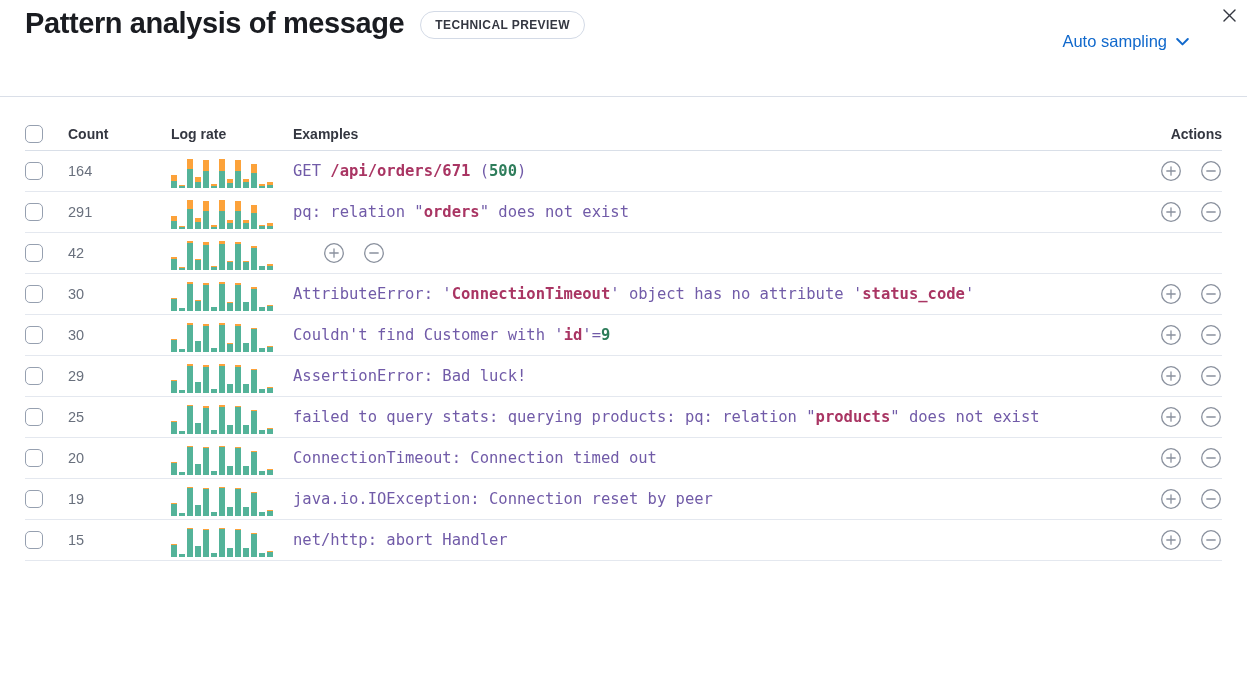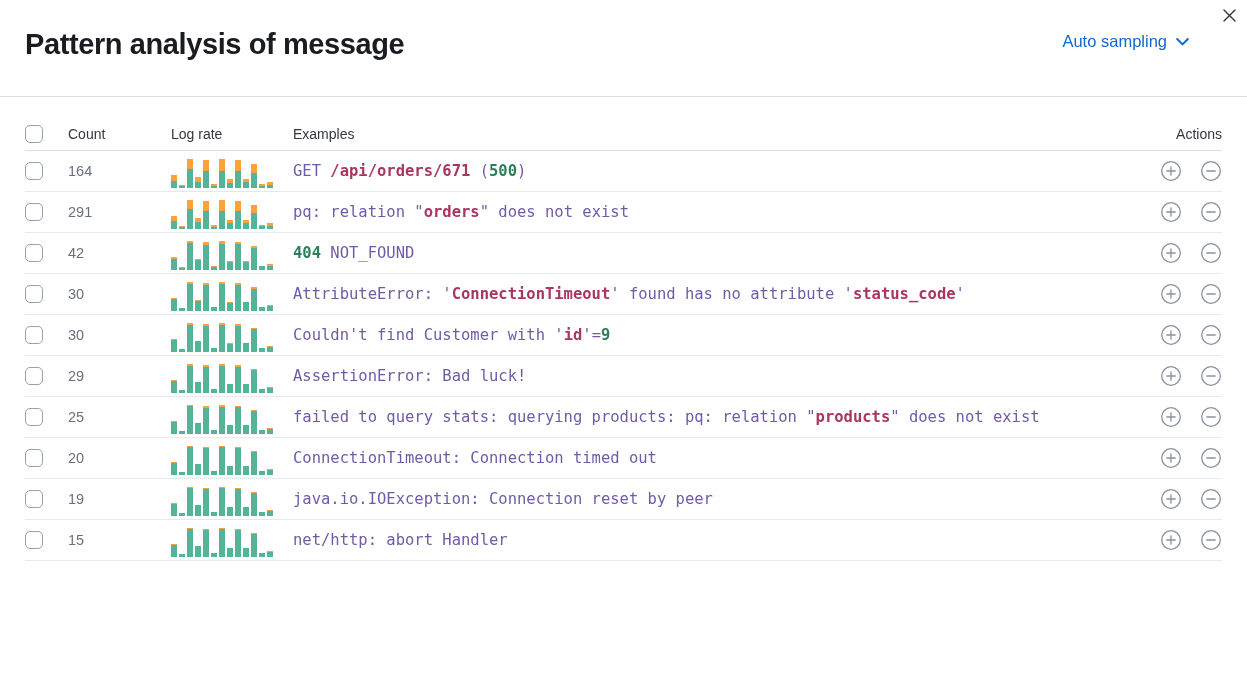--- a/index.html
+++ b/index.html
@@ -13,21 +13,21 @@
     overflow: hidden;
   }
 
   
   .flyout-header {
     position: relative;
     height: 97px;
     border-bottom: 1px solid #dadfe8;
     padding: 0 25px;
   }
-  .title-wrap { display: flex; align-items: center; gap: 16px; padding-top: 28px; }
+  .title-wrap { display: flex; align-items: center; gap: 16px; padding-top: 7px; }
   .page-title {
     margin: 0;
     font-size: 29px;
     font-weight: 700;
     color: #1a1c21;
     letter-spacing: -0.4px;
     line-height: 1.15;
   }
   .badge {
     border: 1px solid #d3dae6;
@@ -61,21 +61,21 @@
 
   
   main { padding: 0 25px; }
   .summary { margin-top: 33px; font-size: 16.5px; color: #54575e; }
 
   .table { margin-top: 20px; }
   .thead {
     display: flex; align-items: center;
     height: 34px;
     border-bottom: 1px solid #d9dfe8;
-    font-size: 14px; font-weight: 400; color: #343741;
+    font-size: 14px; font-weight: 700; color: #343741;
   }
   .tr {
     display: flex; align-items: center;
     height: 41px;
     border-bottom: 1px solid #e4e8ef;
   }
   .td-check  { width: 43px; display: flex; align-items: center; }
   .td-count  { width: 103px; }
   .td-spark  { width: 122px; align-self: flex-end; }
   .td-example{ flex: 1; min-width: 0; }
@@ -141,20 +141,21 @@
   .pager-chev { background: none; border: 0; padding: 2px 4px; cursor: pointer; line-height: 0; }
   .pager-chev.prev { color: #98a2b3; }
   .pager-chev.next { color: #343741; }
 </style>
 </head>
 <body>
 
 <header class="flyout-header">
   <div class="title-wrap">
     <h1 class="page-title">Pattern analysis of message</h1>
+    <span class="badge">TECHNICAL PREVIEW</span>
   </div>
   <button class="sampling">
     <span>Auto sampling</span>
     <svg width="17" height="17" viewBox="0 0 16 16" fill="none">
       <path d="M3 5.7l5 5 5-5" stroke="currentColor" stroke-width="1.9" stroke-linecap="round" stroke-linejoin="round"></path>
     </svg>
   </button>
   <button class="close-btn">
     <svg width="17" height="17" viewBox="0 0 16 16" fill="none">
       <path d="M2.8 2.8l10.4 10.4M13.2 2.8L2.8 13.2" stroke="currentColor" stroke-width="1.3" stroke-linecap="round"></path>
@@ -375,21 +376,20 @@
               </span>
               <span class="bar">
                 <i class="g" style="height: 4px;"></i>
               </span>
               <span class="bar">
                 <i class="o" style="height: 2px;"></i>
                 <i class="g" style="height: 4px;"></i>
               </span>
             </div>
           </div>
-          <div class="td-example"><span class="seg-n">404</span><span class="seg-k"> NOT_FOUND</span></div>
           <div class="td-actions">
             <button class="action-btn"><svg width="22" height="22" viewBox="0 0 22 22" fill="none">
                 <circle cx="11" cy="11" r="9.3" stroke="currentColor" stroke-width="1.3"></circle>
                 <path d="M11 6.8v8.4M6.8 11h8.4" stroke="currentColor" stroke-width="1.3" stroke-linecap="round"></path>
               </svg></button>
             <button class="action-btn"><svg width="22" height="22" viewBox="0 0 22 22" fill="none">
                 <circle cx="11" cy="11" r="9.3" stroke="currentColor" stroke-width="1.3"></circle>
                 <path d="M6.8 11h8.4" stroke="currentColor" stroke-width="1.3" stroke-linecap="round"></path>
               </svg></button>
           </div>
@@ -444,21 +444,21 @@
               </span>
               <span class="bar">
                 <i class="g" style="height: 4px;"></i>
               </span>
               <span class="bar">
                 <i class="o" style="height: 1px;"></i>
                 <i class="g" style="height: 5px;"></i>
               </span>
             </div>
           </div>
-          <div class="td-example"><span class="seg-k">AttributeError: '</span><span class="seg-v">ConnectionTimeout</span><span class="seg-k">' found has no attribute '</span><span class="seg-v">status_code</span><span class="seg-k">'</span></div>
+          <div class="td-example"><span class="seg-k">AttributeError: '</span><span class="seg-v">ConnectionTimeout</span><span class="seg-k">' object has no attribute '</span><span class="seg-v">status_code</span><span class="seg-k">'</span></div>
           <div class="td-actions">
             <button class="action-btn"><svg width="22" height="22" viewBox="0 0 22 22" fill="none">
                 <circle cx="11" cy="11" r="9.3" stroke="currentColor" stroke-width="1.3"></circle>
                 <path d="M11 6.8v8.4M6.8 11h8.4" stroke="currentColor" stroke-width="1.3" stroke-linecap="round"></path>
               </svg></button>
             <button class="action-btn"><svg width="22" height="22" viewBox="0 0 22 22" fill="none">
                 <circle cx="11" cy="11" r="9.3" stroke="currentColor" stroke-width="1.3"></circle>
                 <path d="M6.8 11h8.4" stroke="currentColor" stroke-width="1.3" stroke-linecap="round"></path>
               </svg></button>
           </div>

